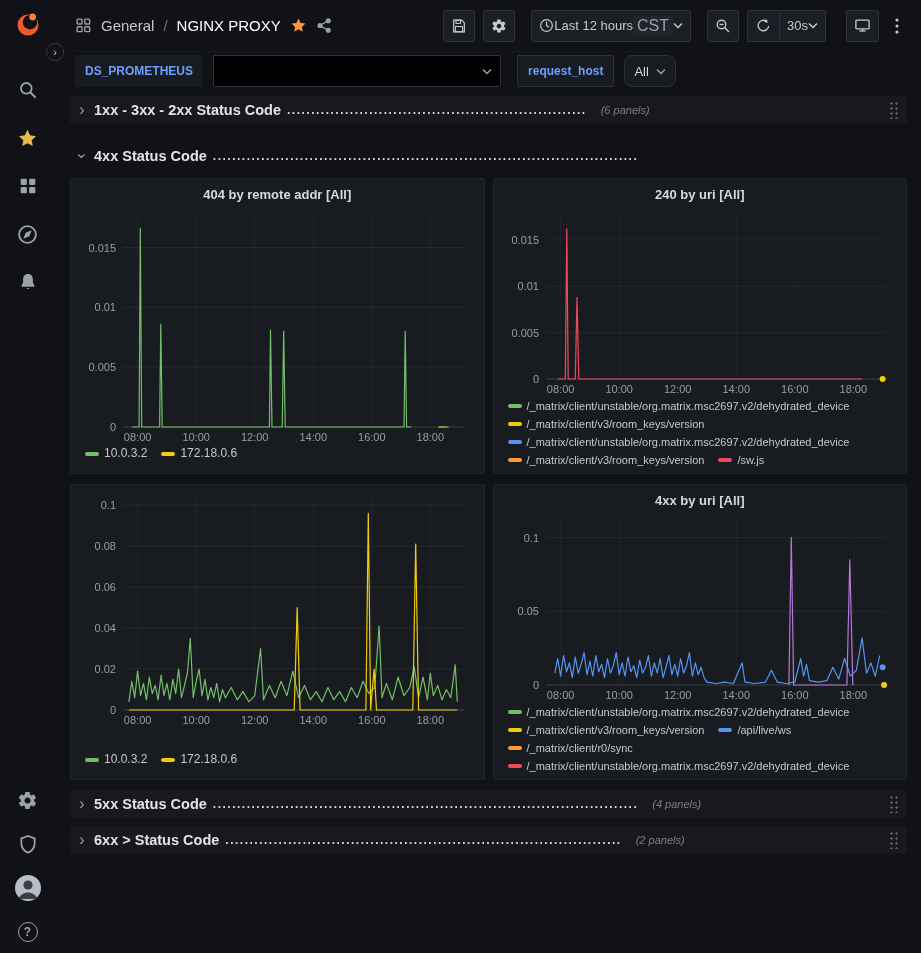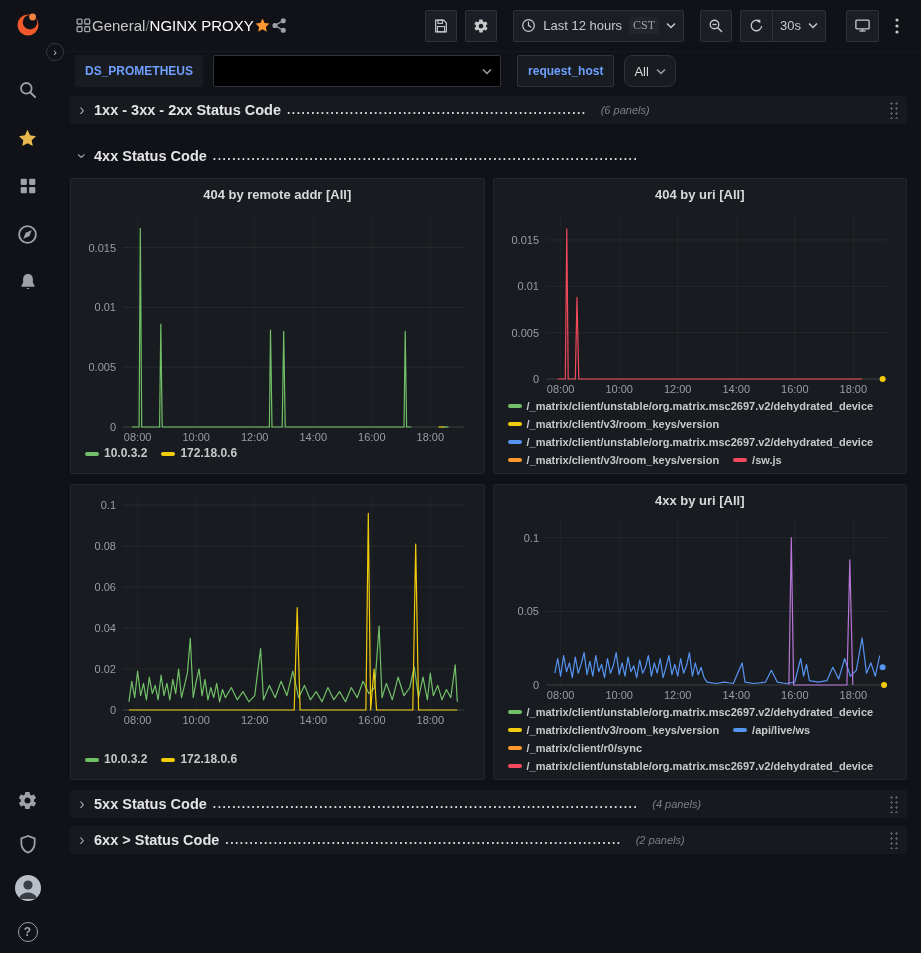--- a/index.html
+++ b/index.html
@@ -30,32 +30,32 @@
   .expand-btn {
     position:absolute; left:46px; top:43px; width:18px; height:18px; border-radius:50%;
     background:#111217; border:1px solid #35383f; color:#c7c8ca;
     display:flex; align-items:center; justify-content:center; font-size:11px; line-height:1; cursor:pointer; z-index:5;
   }
   
   .topbar {
     position:absolute; left:55px; right:0; top:0; height:52px;
     display:flex; align-items:center; padding:0 14px 0 20px; border-bottom:1px solid #17181c;
   }
-  .crumbs { display:flex; align-items:center; font-size:15px; }
+  .crumbs { display:flex; align-items:center; gap:9px; font-size:15px; }
   .crumb-sec { color:#c7c8ca; }
   .crumb-sep { color:#6e7077; }
   .crumb-cur { color:#ffffff; font-weight:500; }
   .actions { margin-left:auto; display:flex; align-items:center; gap:8px; }
   .hbtn {
     height:32px; min-width:32px; padding:0 7px; background:#1b1e24; border:1px solid #2f323a;
-    border-radius:2px; display:flex; align-items:center; justify-content:center; gap:7px;
+    border-radius:2px; display:flex; align-items:center; justify-content:center; gap:0;
     color:#c7c8ca; font-size:13px; cursor:pointer; white-space:nowrap;
   }
   .hbtn.noborder { background:transparent; border-color:transparent; }
-  .tz-badge { font-size:12px; color:#9aa0a7; background:#22252b; border-radius:2px; padding:1px 4px;font-family:Liberation Serif, serif; }
+  .tz-badge { font-size:16px; color:#9aa0a7; background:#22252b; border-radius:2px; padding:1px 4px; }
   .btn-group { display:flex; }
   .btn-group .hbtn:first-child { border-radius:2px 0 0 2px; border-right:none; }
   .btn-group .hbtn:last-child { border-radius:0 2px 2px 0; }
   
   .subbar {
     position:absolute; left:55px; right:0; top:52px; height:38px;
     display:flex; align-items:center; gap:10px; padding:0 14px 0 20px;
   }
   .var-label {
     height:32px; display:flex; align-items:center; padding:0 10px; background:#181b1f;
@@ -93,21 +93,21 @@
     height:296px; background:#181b1f; border:1px solid #23262d; border-radius:2px;
     display:flex; flex-direction:column; padding:4px 8px 6px; overflow:hidden;
   }
   .panel-title {
     text-align:center; font-size:13px; font-weight:700; color:#d8d9da;
     padding:3px 0 2px; line-height:18px; white-space:nowrap; overflow:hidden; cursor:pointer;
   }
   .chart { flex:1 1 auto; min-height:0; position:relative; }
   .legend {
     display:flex; flex-wrap:wrap; align-content:flex-start; column-gap:14px; row-gap:1px;
-    padding-left:6px; overflow:hidden; font-size:11px; line-height:17px; color:#c7c8ca;font-weight:bold;
+    padding-left:6px; overflow:hidden; font-size:11px; line-height:17px; color:#c7c8ca;
   }
   .legend.short { height:22px; font-size:12px; }
   .legend.tall { height:70px; }
   .legend .item { display:flex; align-items:center; gap:5px; white-space:nowrap; cursor:pointer; }
   .legend .swatch { width:14px; height:4px; border-radius:2px; flex:none; }
   svg text { font-family:"Liberation Sans", sans-serif; }
 </style>
 </head>
 <body>
 
@@ -338,21 +338,21 @@
               <span class="swatch" style="background: rgb(115, 191, 105);"></span>
               <span>10.0.3.2</span>
             </span>
             <span class="item">
               <span class="swatch" style="background: rgb(242, 204, 12);"></span>
               <span>172.18.0.6</span>
             </span>
           </div>
       </section>
       <section class="panel">
-        <div class="panel-title">404 by uri [All]</div>
+        <div class="panel-title">240 by uri [All]</div>
         <div class="chart"><svg width="397" height="191">
               <line x1="58.63519313304721" x2="58.63519313304721" y1="8" y2="173" stroke="#c7c8ca" stroke-opacity="0.05"></line>
               <text x="58.63519313304721" y="187" text-anchor="middle" fill="#9a9da6" font-size="11">08:00</text>
               <line x1="117.17596566523606" x2="117.17596566523606" y1="8" y2="173" stroke="#c7c8ca" stroke-opacity="0.05"></line>
               <text x="117.17596566523606" y="187" text-anchor="middle" fill="#9a9da6" font-size="11">10:00</text>
               <line x1="175.71673819742492" x2="175.71673819742492" y1="8" y2="173" stroke="#c7c8ca" stroke-opacity="0.05"></line>
               <text x="175.71673819742492" y="187" text-anchor="middle" fill="#9a9da6" font-size="11">12:00</text>
               <line x1="234.25751072961376" x2="234.25751072961376" y1="8" y2="173" stroke="#c7c8ca" stroke-opacity="0.05"></line>
               <text x="234.25751072961376" y="187" text-anchor="middle" fill="#9a9da6" font-size="11">14:00</text>
               <line x1="292.79828326180257" x2="292.79828326180257" y1="8" y2="173" stroke="#c7c8ca" stroke-opacity="0.05"></line>

